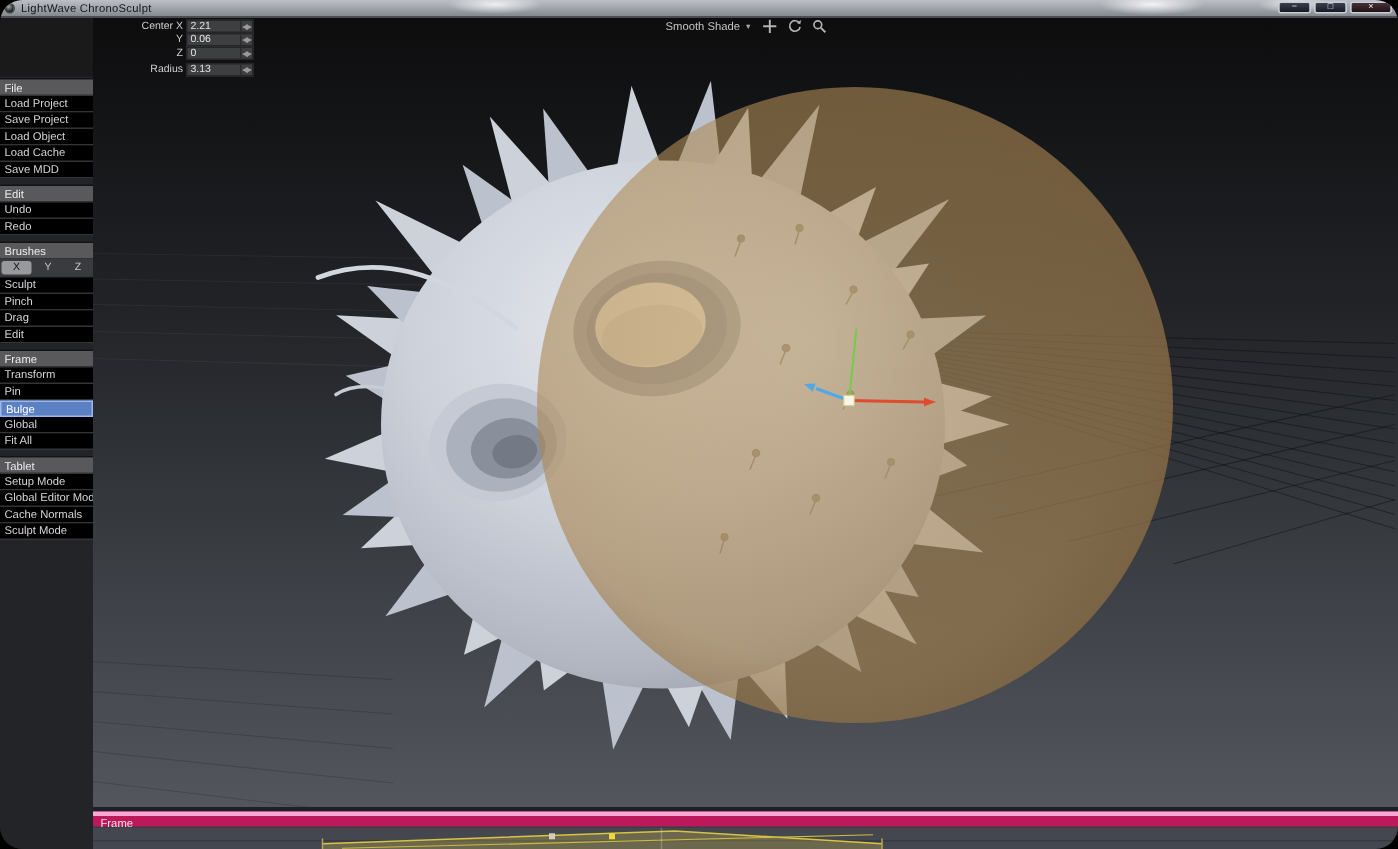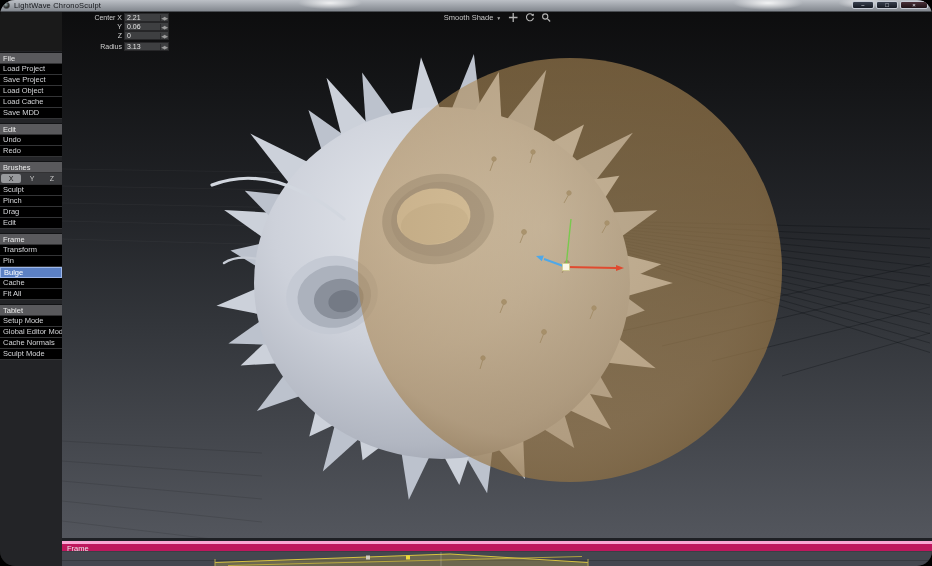--- a/index.html
+++ b/index.html
@@ -106,21 +106,21 @@
       <div class="item">Pinch</div>
       <div class="item">Drag</div>
       <div class="item">Edit</div>
     </div>
 
     <div class="section">
       <div class="sec-h">Frame</div>
       <div class="item">Transform</div>
       <div class="item">Pin</div>
       <div class="item sel-blue">Bulge</div>
-      <div class="item">Cache</div>
+      <div class="item">Global</div>
       <div class="item">Fit All</div>
     </div>
 
     <div class="section">
       <div class="sec-h">Tablet</div>
       <div class="item">Setup Mode</div>
       <div class="item">Global Editor Mode</div>
       <div class="item">Cache Normals</div>
       <div class="item">Sculpt Mode</div>
     </div>

